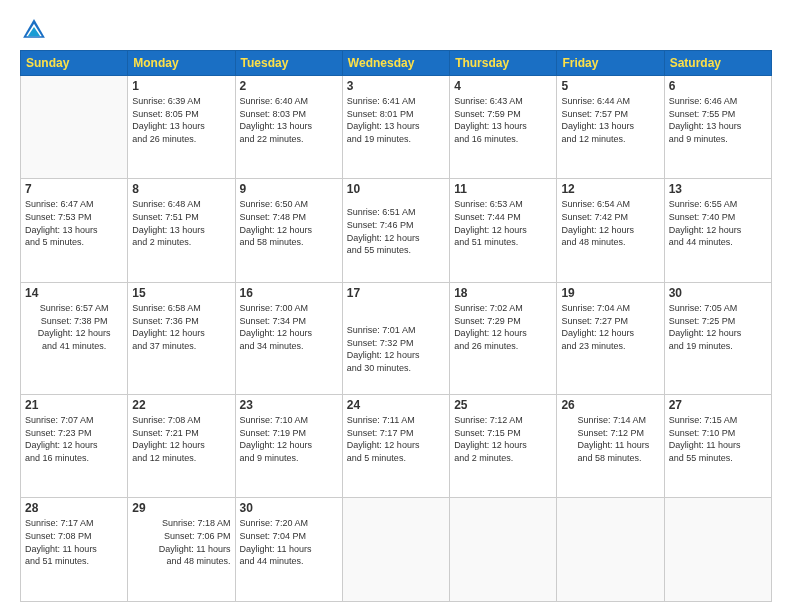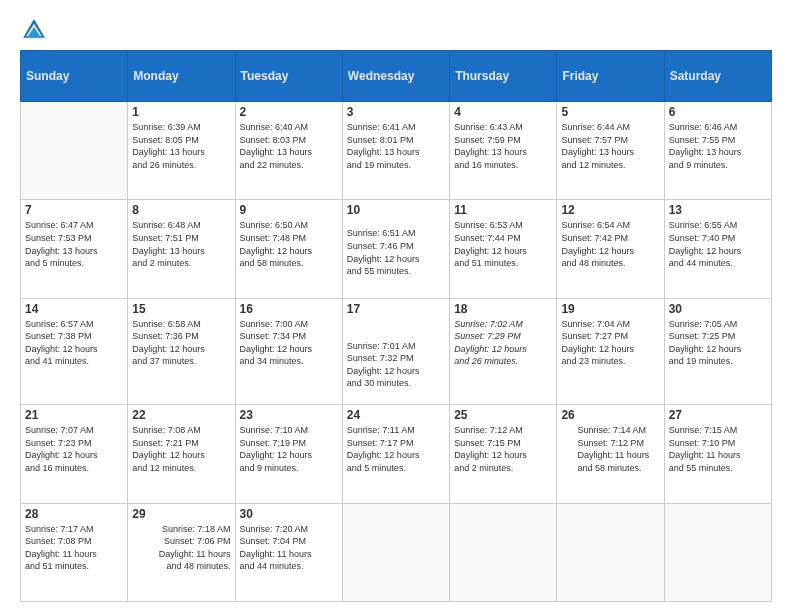--- a/index.html
+++ b/index.html
@@ -48,25 +48,25 @@
     }
     .calendar {
       flex: 1;
       border: 1px solid #ccc;
       border-collapse: collapse;
       width: 100%;
       table-layout: fixed;
     }
     .calendar thead tr th {
       background-color: #1a6fc4;
-      color: #e5e5e5;
+      color: #fde047;
       font-size: 12px;
       font-weight: bold;
       text-align: left;
-      padding: 18px 5px;
+      padding: 5px 5px;
       border: 1px solid #1560aa;
     }
     .calendar tbody tr td {
       border: 1px solid #ccc;
       vertical-align: top;
       padding: 3px 4px;
       font-size: 9.5px;
       color: #333;
       height: 88px;
     }
@@ -217,21 +217,21 @@
             <span class="day-number">13</span>
             <div class="day-info" style="white-space: pre-wrap;">Sunrise: 6:55 AM
 Sunset: 7:40 PM
 Daylight: 12 hours
 and 44 minutes.</div>
           </td>
         </tr>
         <tr class="week-row">
           <td>
             <span class="day-number">14</span>
-            <div class="day-info" style="white-space: pre-wrap;">Sunrise: 6:57 AM
+            <div class="day-info" style="white-space: pre-wrap; text-align: center;">Sunrise: 6:57 AM
 Sunset: 7:38 PM
 Daylight: 12 hours
 and 41 minutes.</div>
           </td>
           <td>
             <span class="day-number">15</span>
             <div class="day-info" style="white-space: pre-wrap;">Sunrise: 6:58 AM
 Sunset: 7:36 PM
 Daylight: 12 hours
 and 37 minutes.</div>
@@ -245,21 +245,21 @@
           </td>
           <td>
             <span class="day-number">17</span>
             <div class="day-info" style="white-space: pre-wrap; margin-top: 24px;">Sunrise: 7:01 AM
 Sunset: 7:32 PM
 Daylight: 12 hours
 and 30 minutes.</div>
           </td>
           <td>
             <span class="day-number">18</span>
-            <div class="day-info" style="white-space: pre-wrap; font-style: italic;">Sunrise: 7:02 AM
+            <div class="day-info" style="white-space: pre-wrap;">Sunrise: 7:02 AM
 Sunset: 7:29 PM
 Daylight: 12 hours
 and 26 minutes.</div>
           </td>
           <td>
             <span class="day-number">19</span>
             <div class="day-info" style="white-space: pre-wrap;">Sunrise: 7:04 AM
 Sunset: 7:27 PM
 Daylight: 12 hours
 and 23 minutes.</div>

